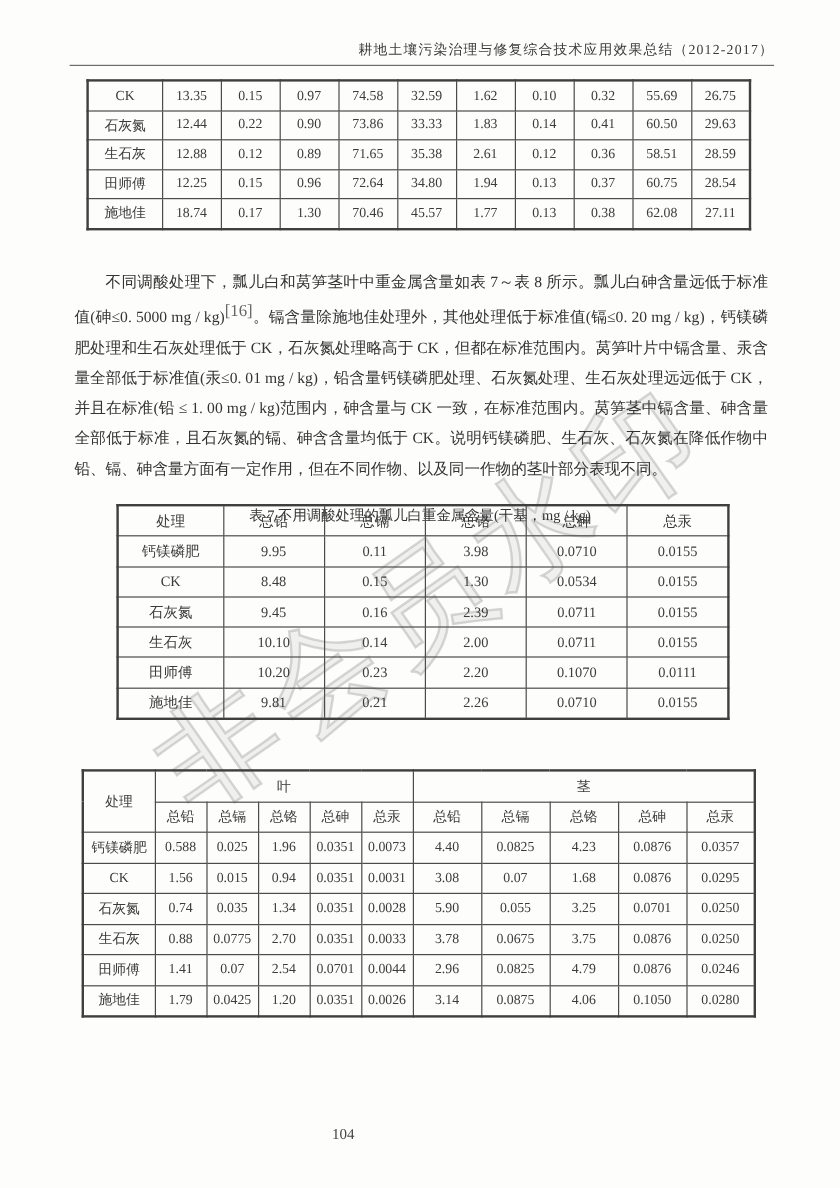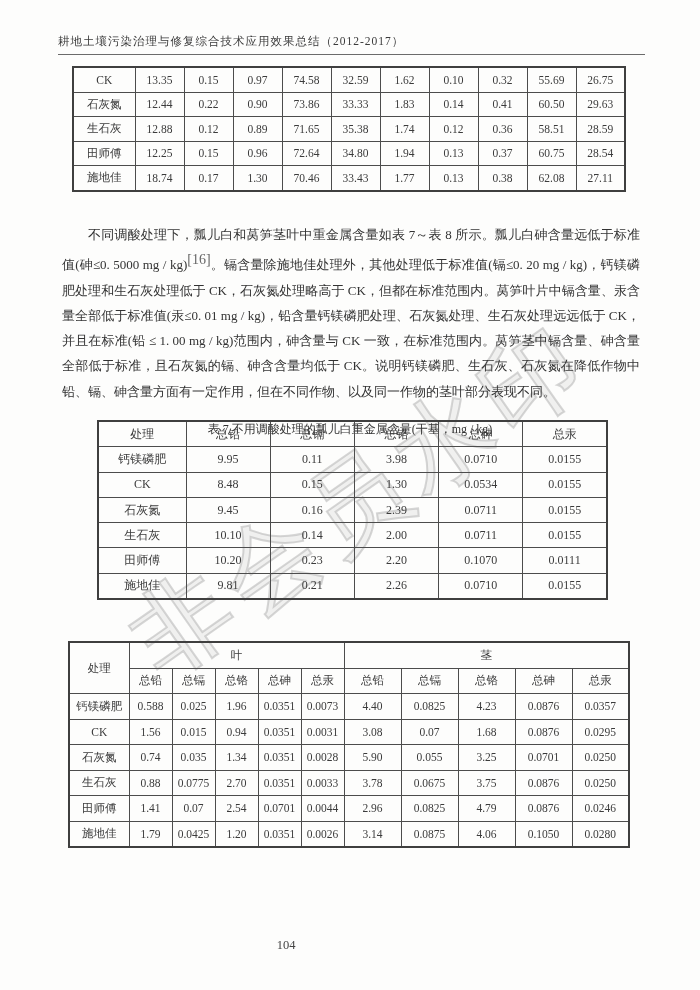--- a/index.html
+++ b/index.html
@@ -14,21 +14,21 @@
     position:absolute; left:70px; top:440px; width:580px; height:120px;
     text-align:center; font-size:98px; letter-spacing:8px; line-height:120px;
     color:rgba(195,195,195,0.22);
     -webkit-text-stroke:2px rgba(180,180,180,0.55);
     transform:rotate(-35deg); transform-origin:center center;
     pointer-events:none; white-space:nowrap;
   }
   
   .doc-header {
     position:absolute; top:34px; left:58px; right:55px;
-    text-align:left; font-size:11.5px; color:#3a3a3a;
+    text-align:right; font-size:11.5px; color:#3a3a3a;
     padding-bottom:5px; border-bottom:1px solid #6b6b6b;
     letter-spacing:1px;
   }
   
   table { border-collapse:collapse; table-layout:fixed; }
   td, th {
     border:1px solid #4c4c4c; text-align:center; vertical-align:middle;
     font-weight:normal; color:#3b3b3b; padding:0 2px; overflow:hidden;
     white-space:nowrap;
   }
@@ -104,21 +104,21 @@
           <td>60.50</td>
           <td>29.63</td>
         </tr>
         <tr>
           <td>生石灰</td>
           <td>12.88</td>
           <td>0.12</td>
           <td>0.89</td>
           <td>71.65</td>
           <td>35.38</td>
-          <td>1.74</td>
+          <td>2.61</td>
           <td>0.12</td>
           <td>0.36</td>
           <td>58.51</td>
           <td>28.59</td>
         </tr>
         <tr>
           <td>田师傅</td>
           <td>12.25</td>
           <td>0.15</td>
           <td>0.96</td>
@@ -129,21 +129,21 @@
           <td>0.37</td>
           <td>60.75</td>
           <td>28.54</td>
         </tr>
         <tr>
           <td>施地佳</td>
           <td>18.74</td>
           <td>0.17</td>
           <td>1.30</td>
           <td>70.46</td>
-          <td>33.43</td>
+          <td>45.57</td>
           <td>1.77</td>
           <td>0.13</td>
           <td>0.38</td>
           <td>62.08</td>
           <td>27.11</td>
         </tr>
       </tbody>
   </table>
 
   <p class="para"><span>不同调酸处理下，瓢儿白和莴笋茎叶中重金属含量如表 7～表 8 所示。瓢儿白砷含量远低于标准值(砷≤0. 5000 mg / kg)</span><sup>[16]</sup><span>。镉含量除施地佳处理外，其他处理低于标准值(镉≤0. 20 mg / kg)，钙镁磷肥处理和生石灰处理低于 CK，石灰氮处理略高于 CK，但都在标准范围内。莴笋叶片中镉含量、汞含量全部低于标准值(汞≤0. 01 mg / kg)，铅含量钙镁磷肥处理、石灰氮处理、生石灰处理远远低于 CK，并且在标准(铅 ≤ 1. 00 mg / kg)范围内，砷含量与 CK 一致，在标准范围内。莴笋茎中镉含量、砷含量全部低于标准，且石灰氮的镉、砷含含量均低于 CK。说明钙镁磷肥、生石灰、石灰氮在降低作物中铅、镉、砷含量方面有一定作用，但在不同作物、以及同一作物的茎叶部分表现不同。</span></p>

